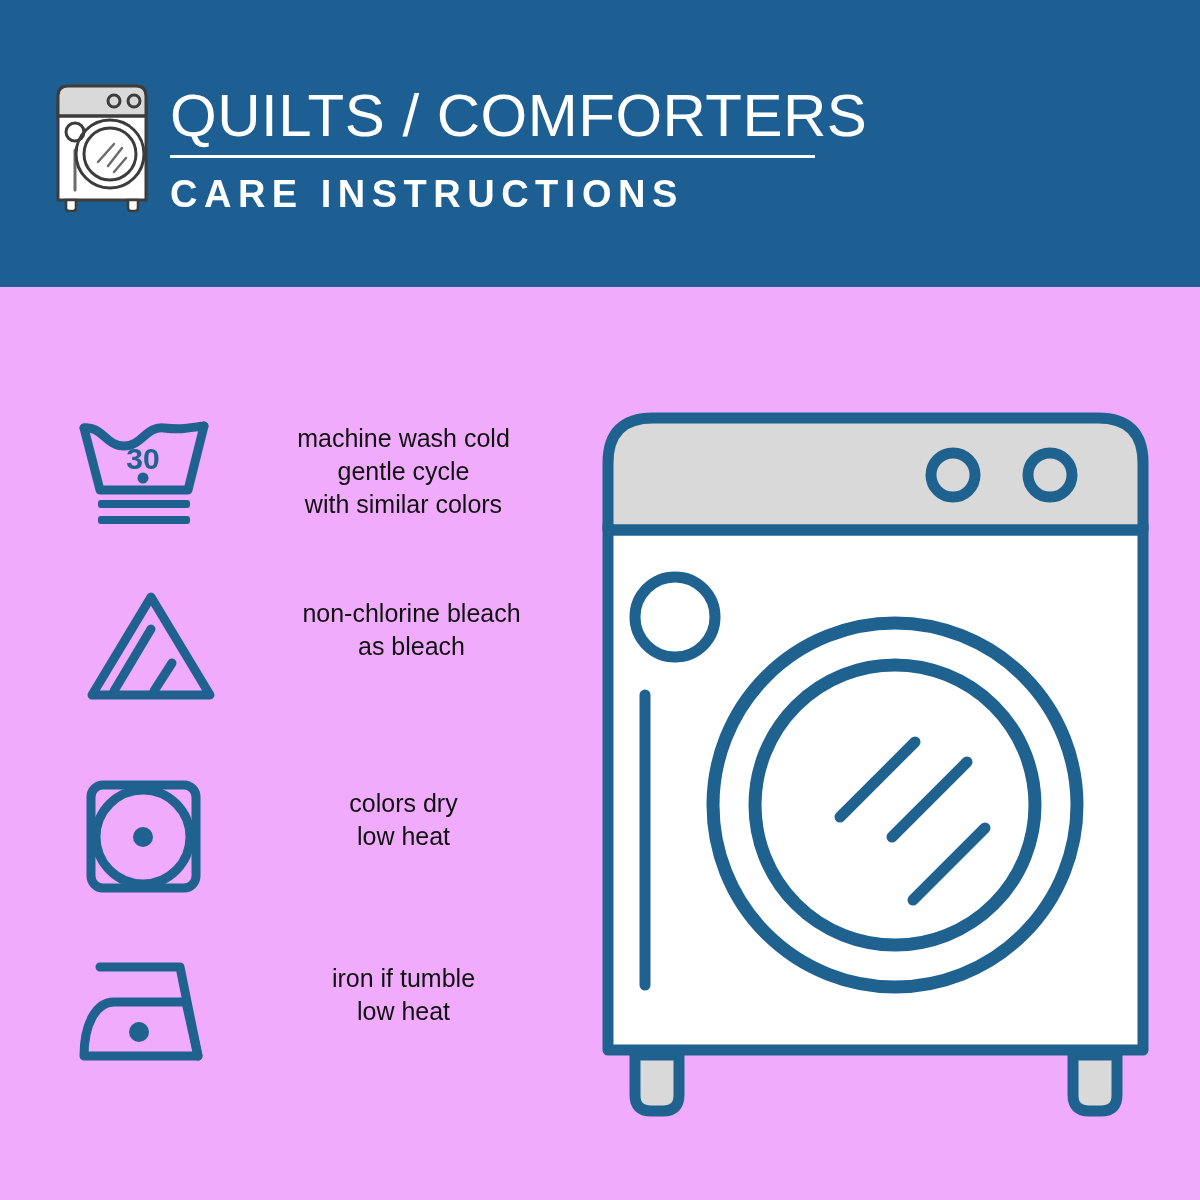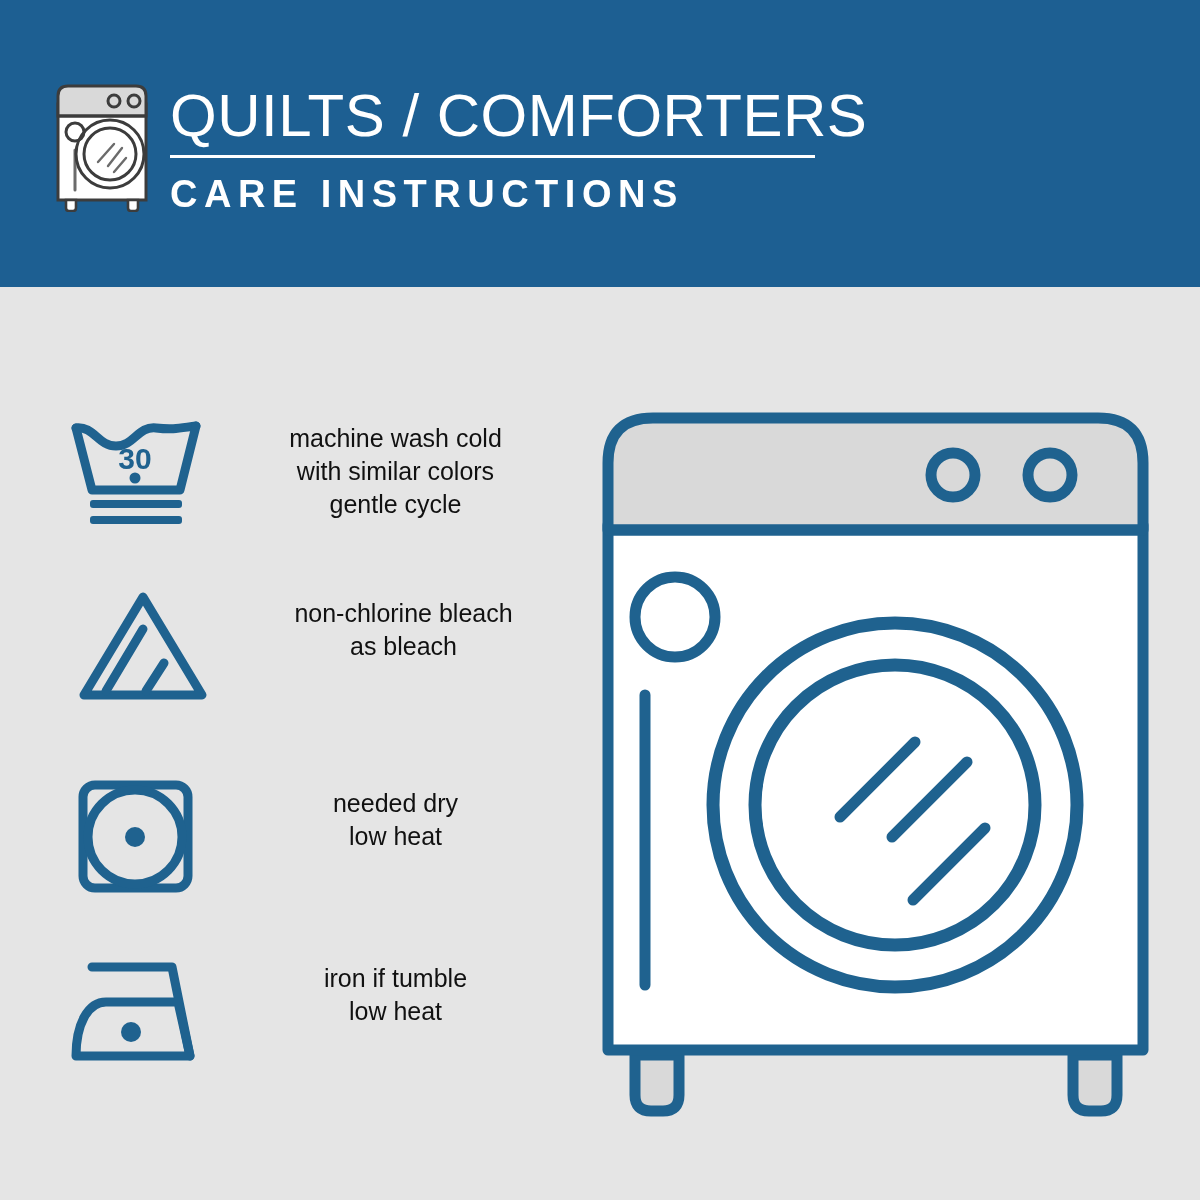--- a/index.html
+++ b/index.html
@@ -7,21 +7,21 @@
     padding: 0;
     background: #ffffff;
   }
   body {
     font-family: "Liberation Sans", sans-serif;
   }
   .page {
     position: relative;
     width: 1200px;
     height: 1200px;
-    background: #e5e5e5;
+    background: #f0abfc;
     overflow: hidden;
   }
 
   
   .header-band {
     position: absolute;
     left: 0;
     top: 0;
     width: 1200px;
     height: 287px;
@@ -68,21 +68,21 @@
   
   .care-list {
     position: absolute;
     left: 0;
     top: 287px;
     width: 560px;
     height: 913px;
   }
   .care-row {
     position: absolute;
-    left: 8px;
+    left: 16px;
     width: 520px;
     height: 130px;
   }
   .care-row.r0 { top: 125px; }
   .care-row.r1 { top: 300px; margin-left: 8px; }
   .care-row.r2 { top: 490px; }
   .care-row.r3 { top: 665px; }
 
   .care-icon {
     position: absolute;
@@ -167,22 +167,22 @@
 
           <rect x="22" y="88" width="92" height="8" rx="3" fill="#1f628f"></rect>
           <rect x="22" y="104" width="92" height="8" rx="3" fill="#1f628f"></rect>
 
           <text x="67" y="57" font-family="Liberation Sans, sans-serif" font-size="30" font-weight="700" fill="#1f628f" text-anchor="middle">30</text>
           <circle cx="67" cy="66" r="5.5" fill="#1f628f"></circle>
         </svg>
       </div>
       <div class="care-text">
         <div>machine wash cold</div>
+        <div>gentle cycle</div>
         <div>with similar colors</div>
-        <div>gentle cycle</div>
       </div>
     </div>
 
     <div class="care-row r1">
       <div class="care-icon">
         <svg viewBox="0 0 135 120" width="135" height="120">
           <g fill="none" stroke="#1f628f" stroke-width="9" stroke-linecap="round" stroke-linejoin="round">
             <path d="M67 10 L126 108 L8 108 Z"></path>
             <line x1="67" y1="42" x2="30" y2="104"></line>
             <line x1="88" y1="76" x2="70" y2="104"></line>
@@ -197,21 +197,21 @@
 
     <div class="care-row r2">
       <div class="care-icon">
         <svg viewBox="0 0 135 120" width="135" height="120">
           <rect x="15" y="8" width="105" height="103" rx="12" ry="12" fill="none" stroke="#1f628f" stroke-width="9"></rect>
           <circle cx="67" cy="60" r="47" fill="none" stroke="#1f628f" stroke-width="9"></circle>
           <circle cx="67" cy="60" r="10" fill="#1f628f"></circle>
         </svg>
       </div>
       <div class="care-text">
-        <div>needed dry</div>
+        <div>colors dry</div>
         <div>low heat</div>
       </div>
     </div>
 
     <div class="care-row r3">
       <div class="care-icon">
         <svg viewBox="0 0 135 120" width="135" height="120">
           <g fill="none" stroke="#1f628f" stroke-width="9" stroke-linecap="round" stroke-linejoin="round">
 
             <path d="M24 15 L104 15 L122 104"></path>

